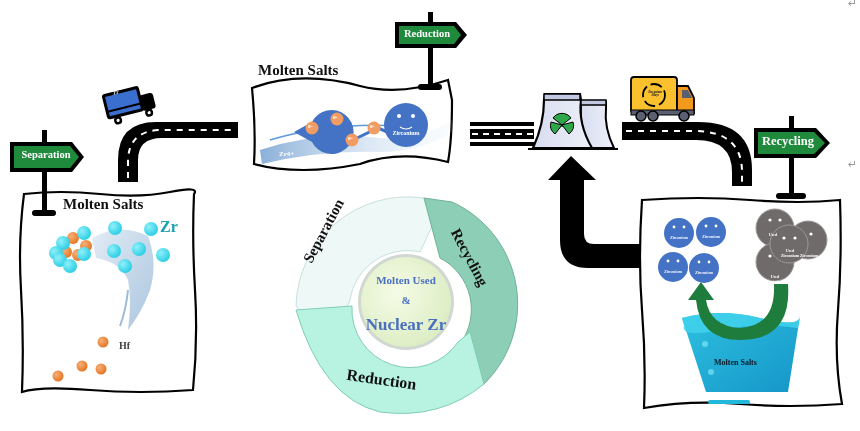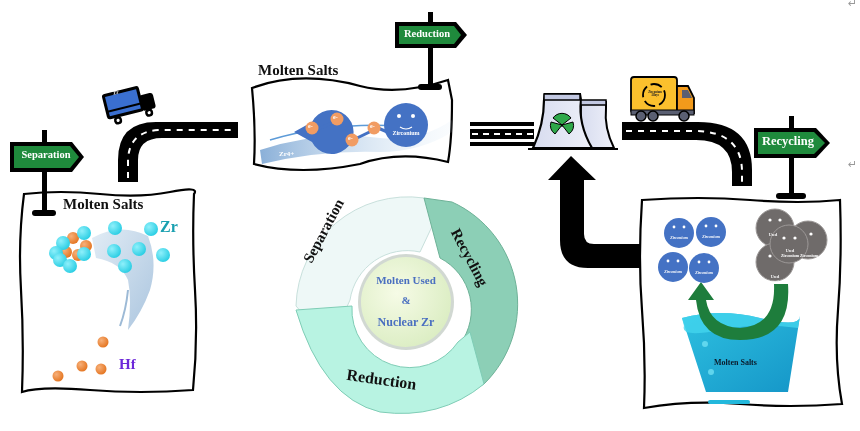--- a/index.html
+++ b/index.html
@@ -228,21 +228,21 @@
     <circle cx="406" cy="302" r="45" fill="url(#centerGrad)"></circle>
   </g>
 </svg>
 
 <div class="abs label-bold" style="left:16px; top:149px; width:60px; font-size:10.5px; color:#fff; text-align:center;">Separation</div>
 <div class="abs label-bold" style="left:399px; top:28px; width:56px; font-size:10.5px; color:#fff; text-align:center;">Reduction</div>
 <div class="abs label-bold" style="left:758px; top:134px; width:60px; font-size:12.5px; color:#fff; text-align:center;">Recycling</div>
 
 <div class="abs label-bold" style="left:63px; top:196px; font-size:15px; color:#111;">Molten Salts</div>
 <div class="abs label-bold" style="left:160px; top:218px; font-size:16px; color:#1aa0b0;">Zr</div>
-<div class="abs label-bold" style="left:119px; top:356px; font-size:15px; color:#6d28d9;">Hf</div>
+<div class="abs label-bold" style="left:119px; top:340px; font-size:10px; color:#404040;">Hf</div>
 
 <div class="abs label-bold" style="left:113px; top:90px; font-size:5px; color:#fff; transform:rotate(-14deg);">Zr</div>
 
 <div class="abs label-bold" style="left:258px; top:62px; font-size:15px; color:#111;">Molten Salts</div>
 <div class="abs label-bold" style="left:279px; top:128px; font-size:7px; color:#fff;margin-top:22px;">Zr4+</div>
 <div class="abs label-bold" style="left:308px; top:123px; font-size:6px; color:#fff;">e-</div>
 <div class="abs label-bold" style="left:333px; top:114px; font-size:6px; color:#fff;">e-</div>
 <div class="abs label-bold" style="left:348px; top:135px; font-size:6px; color:#fff;">e-</div>
 <div class="abs label-bold" style="left:370px; top:123px; font-size:6px; color:#fff;">e-</div>
 <div class="abs label-bold" style="left:390px; top:130px; width:32px; text-align:center; font-size:6px; color:#fff;">Zirconium</div>
@@ -258,20 +258,20 @@
 <div class="abs label-bold" style="left:778px; top:253px; width:24px; text-align:center; font-size:4px; color:#fff;">Zirconium</div>
 <div class="abs label-bold" style="left:765px; top:274px; width:20px; text-align:center; font-size:4px; color:#fff;">Used</div>
 <div class="abs label-bold" style="left:763px; top:279px; width:24px; text-align:center; font-size:4px; color:#fff;">Zirconium</div>
 <div class="abs label-bold" style="left:763px; top:232px; width:20px; text-align:center; font-size:4px; color:#fff;">Used</div>
 <div class="abs label-bold" style="left:797px; top:253px; width:24px; text-align:center; font-size:4px; color:#fff;">Zirconium</div>
 
 <div class="abs label-bold" style="left:714px; top:358px; font-size:8px; color:#0b1a2a;">Molten Salts</div>
 
 <div class="abs label-bold" style="left:362px; top:274px; width:88px; text-align:center; font-size:11px; color:#4a6fc0;">Molten Used</div>
 <div class="abs label-bold" style="left:362px; top:294px; width:88px; text-align:center; font-size:11px; color:#4a6fc0;">&amp;</div>
-<div class="abs label-bold" style="left:362px; top:315px; width:88px; text-align:center; font-size:12px; color:#4a6fc0;">Nuclear Zr</div>
+<div class="abs label-bold" style="left:362px; top:315px; width:88px; text-align:center; font-size:17px; color:#4a6fc0;">Nuclear Zr</div>
 
 <div class="abs label-bold" style="left:300px; top:258px; font-size:15px; color:#111; transform:rotate(-62deg); transform-origin:left top;">Separation</div>
 <div class="abs label-bold" style="left:462px; top:226px; font-size:15px; color:#111; transform:rotate(62deg); transform-origin:left top;">Recycling</div>
 <div class="abs label-bold" style="left:348px; top:366px; font-size:16px; color:#111; transform:rotate(8deg); transform-origin:left top;">Reduction</div>
 
 <div class="para" style="left:848px; top:-3px;">↵</div>
 <div class="para" style="left:848px; top:158px;">↵</div>
 
 </body></html>

